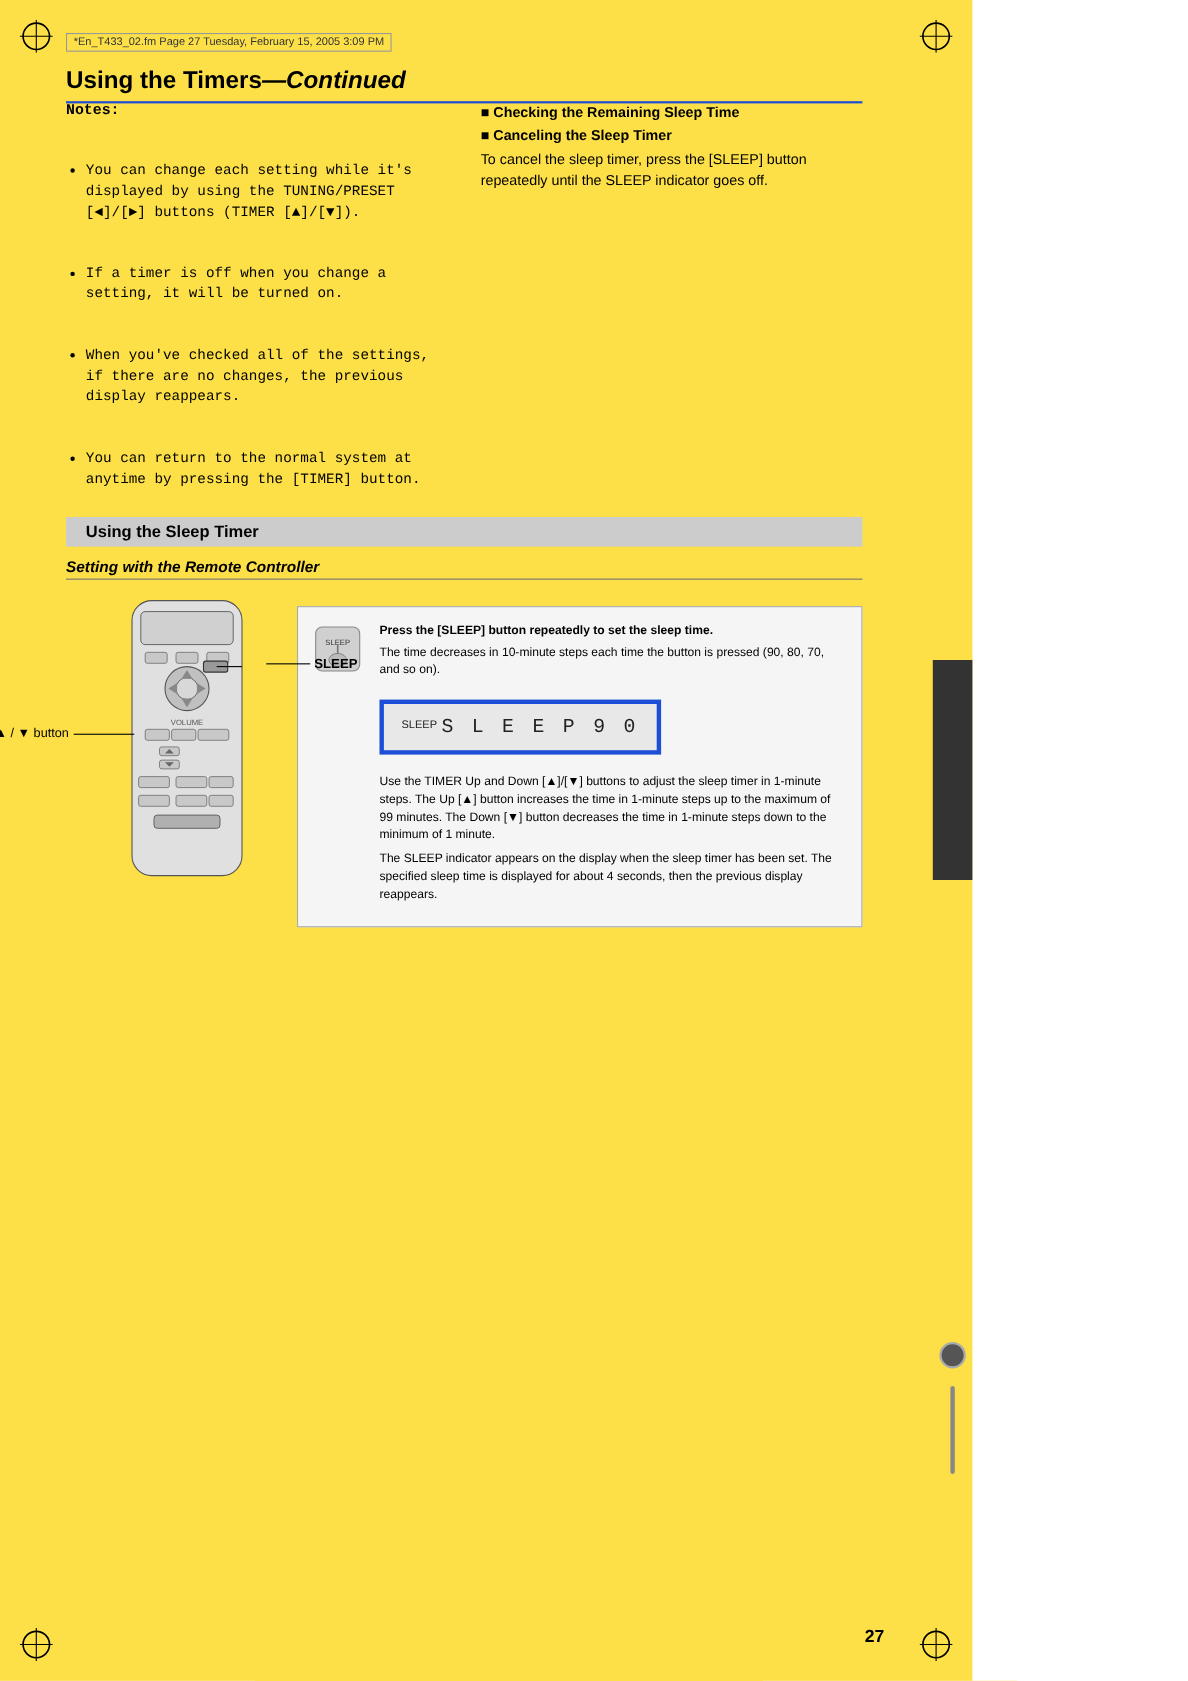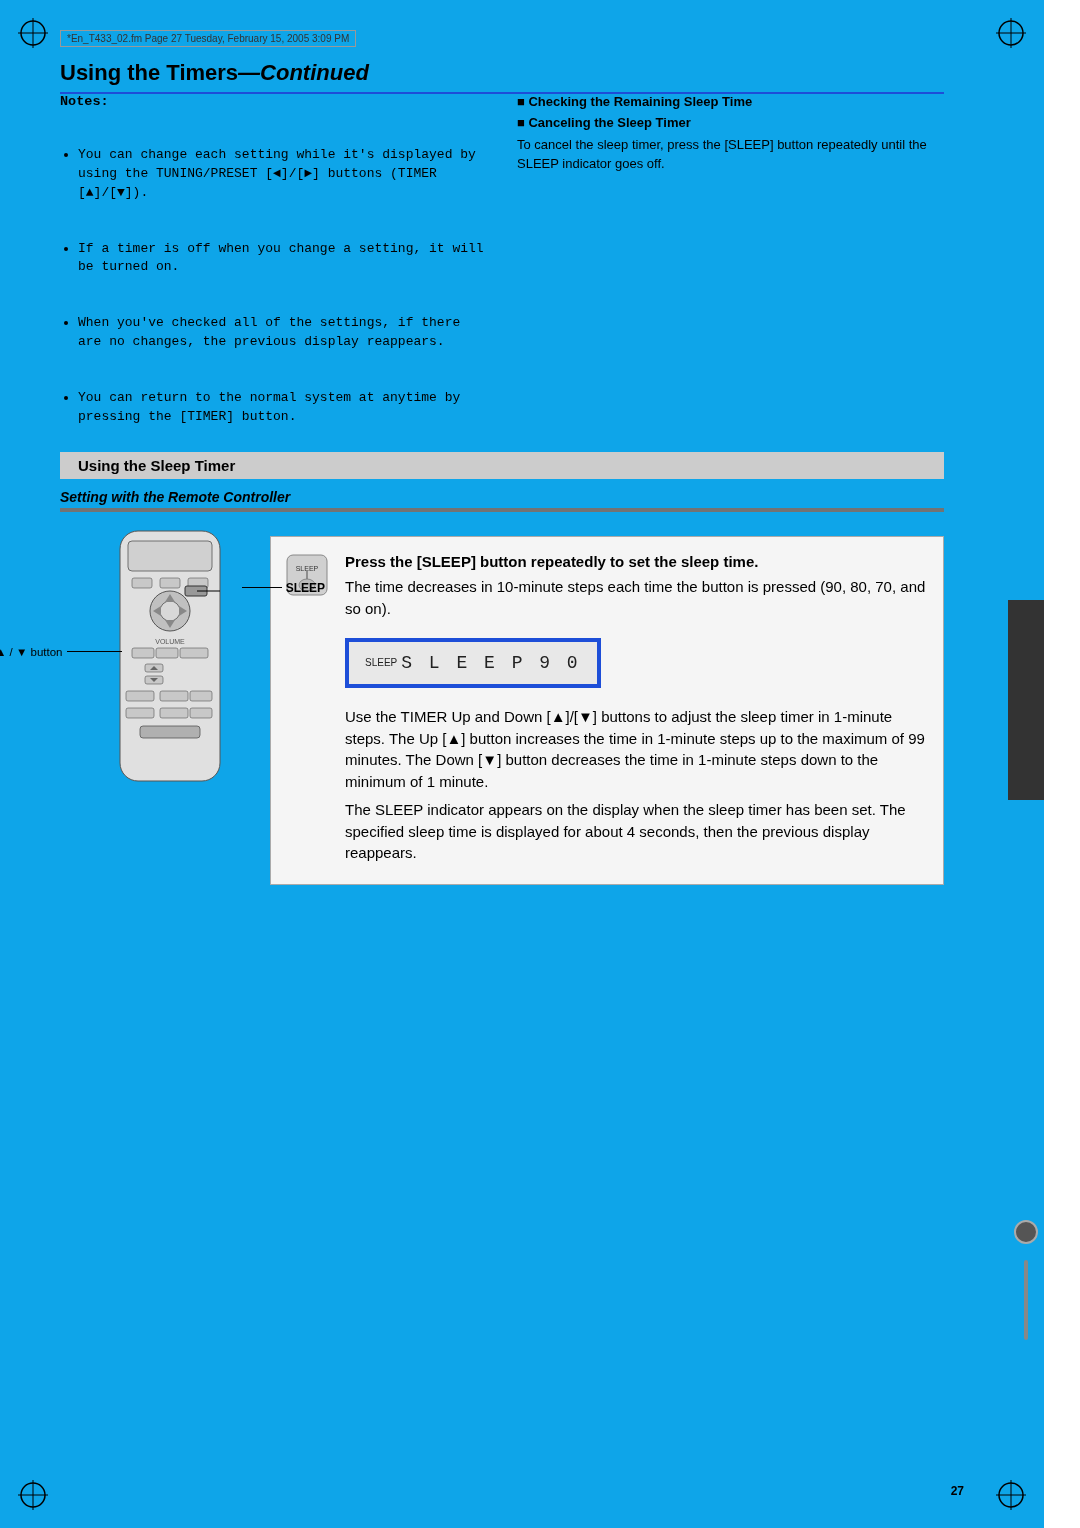--- a/index.html
+++ b/index.html
@@ -7,23 +7,23 @@
       width: 1080px;
       min-height: 1528px;
       background: #fff;
       font-family: Arial, Helvetica, sans-serif;
       font-size: 13.5px;
       color: #000;
       position: relative;
     }
 
     .page-container {
-      width: 1044px;
+      width: 884px;
       min-height: 1528px;
-      background: #0ea5e9;
+      background: #fde047;
       position: relative;
       padding: 0;
     }
 
     
     .corner-mark {
       position: absolute;
       width: 30px;
       height: 30px;
     }
@@ -71,21 +71,21 @@
       height: 80px;
       background: #888;
       border-radius: 2px;
     }
 
     
     .page-number {
       position: absolute;
       bottom: 30px;
       right: 80px;
-      font-size: 12px;
+      font-size: 16px;
       font-weight: bold;
     }
 
     
     .content {
       position: absolute;
       top: 60px;
       left: 60px;
       right: 100px;
       bottom: 60px;
@@ -158,21 +158,21 @@
     .sleep-intro {
       font-size: 13px;
       line-height: 1.45;
       margin-bottom: 12px;
     }
 
     .setting-subtitle {
       font-weight: bold;
       font-style: italic;
       font-size: 14px;
-      border-bottom: 4px solid #737373;
+      border-bottom: 1px solid #737373;
       padding-bottom: 3px;
       margin-bottom: 14px;
     }
 
     
     .instruction-box {
       border: 1px solid #aaa;
       padding: 14px;
       background: #f5f5f5;
       margin-bottom: 0;
@@ -217,21 +217,21 @@
     .display-box .sleep-small {
       font-size: 10px;
       font-family: Arial;
       letter-spacing: 0;
       vertical-align: middle;
       margin-right: 4px;
     }
 
     .inst-text p {
       margin-bottom: 6px;
-      font-size: 15px;
+      font-size: 11px;
       line-height: 1.45;
     }
 
     
     .remote-body {
       fill: #e0e0e0;
       stroke: #555;
       stroke-width: 1;
     }
     .remote-button {

